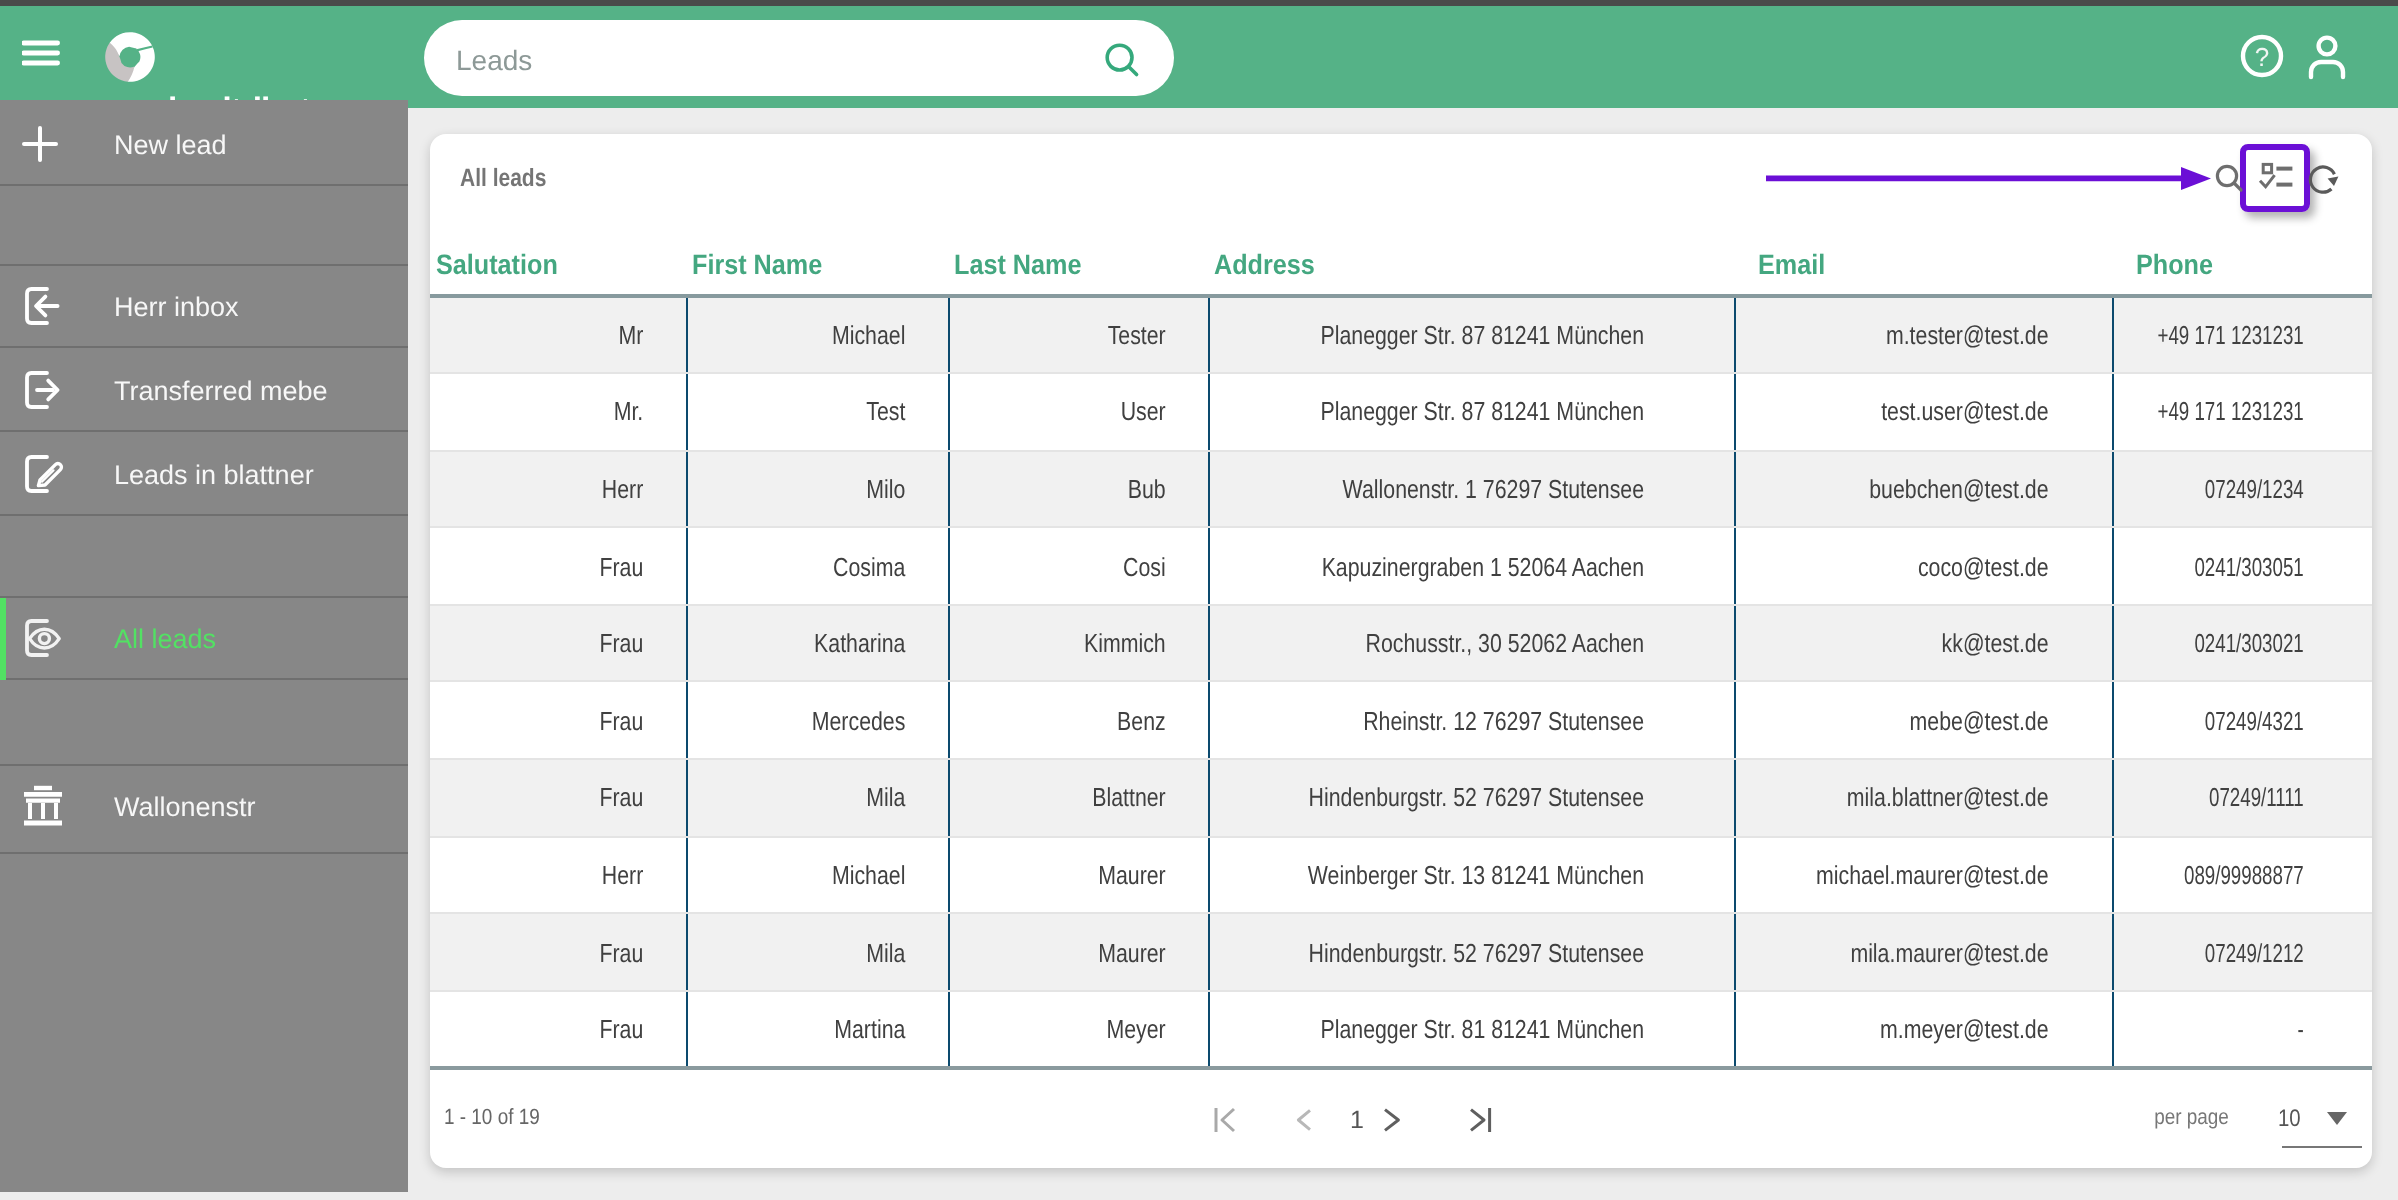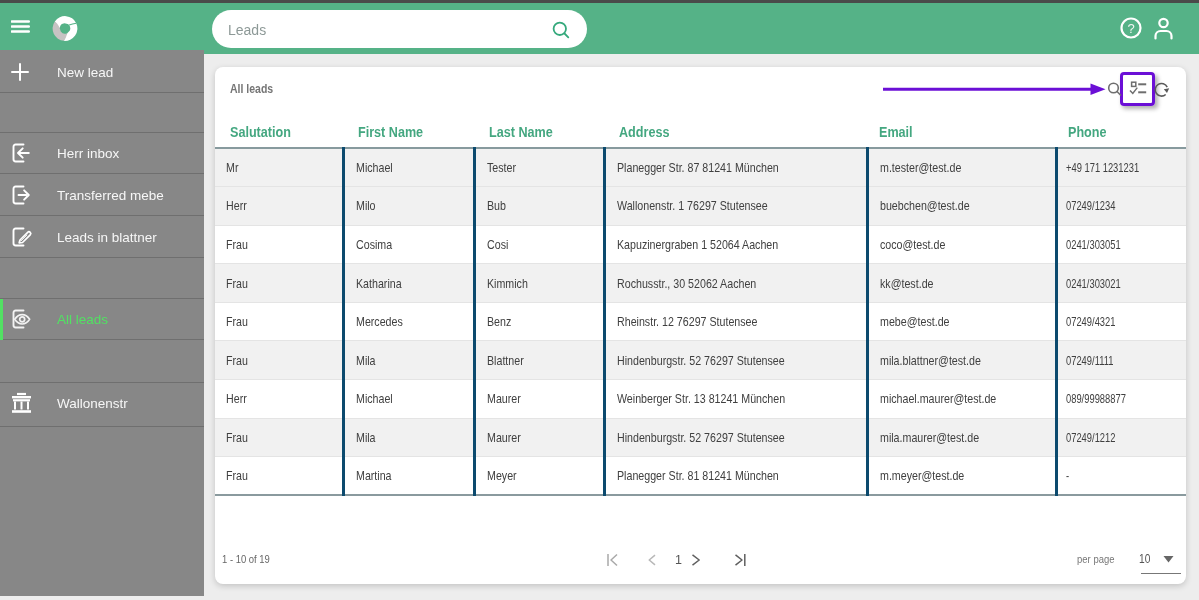--- a/index.html
+++ b/index.html
@@ -18,26 +18,26 @@
   #hdricons { position:absolute; right:18px; top:13px; }
   #sidebar { position:absolute; left:0; top:50px; width:204px; height:546px; background:#878787; }
   .sep { position:absolute; left:0; width:204px; height:1px; background:#6f6f6f; }
   .mitem { position:absolute; left:57px; font-size:13.5px; color:#f7f7f7; }
   .micon { position:absolute; left:11px; }
   #greenbar { position:absolute; left:0; top:249px; width:3px; height:41px; background:#52e163; }
   #allleads { color:#52e163; }
   #card { position:absolute; left:215px; top:67px; width:971px; height:517px; background:#ffffff; border-radius:8px; box-shadow:0 2px 6px rgba(0,0,0,0.18); }
   #cardtitle { position:absolute; left:15px; top:15px; font-size:12.5px; font-weight:bold; color:#757575; transform:scaleX(0.84); transform-origin:0 0; }
   table { position:absolute; left:0; top:41px; width:971px; border-collapse:collapse; table-layout:fixed; }
-  th { height:40px; text-align:left; font-size:14px; font-weight:bold; color:#44a780; padding:8px 0 0 15px; border-bottom:2px solid #879a9e; }
-  td { height:38.6px; font-size:13px; color:#404040; padding:0 0 0 11px; border-bottom:1px solid #e4e4e4; white-space:nowrap; overflow:hidden; }
+  th { height:40px; text-align:left; font-size:14px; font-weight:bold; color:#44a780; padding:8px 0 0 3px; border-bottom:2px solid #879a9e; }
+  td { height:38.6px; font-size:13px; color:#404040; padding:0 0 0 11px; border-bottom:1px solid #e4e4e4; white-space:nowrap; overflow:hidden;text-align:right; }
   td > div { transform:scaleX(0.82); transform-origin:0 50%; white-space:nowrap; }
   th > div { transform:scaleX(0.9); transform-origin:0 50%; white-space:nowrap; }
   td > div.pn { transform:scaleX(0.72); margin-left:-3px; }
-  tbody td + td { border-left:3px solid #0c4a6e; }
+  tbody td + td { border-left:1px solid #0c4a6e; }
   th:nth-child(5), th:nth-child(6) { padding-left:11px; }
   tbody tr.g { background:#f1f1f1; }
   tbody tr:last-child td { border-bottom:2px solid #8a9a9e; }
   #pagleft { position:absolute; left:7px; top:486px; font-size:11px; color:#666; transform:scaleX(0.86); transform-origin:0 0; }
   #pagcenter { position:absolute; left:380px; top:482px; }
   .pp { position:absolute; font-size:11px; color:#777; }
   #purplebox { position:absolute; left:905px; top:5px; width:35px; height:33.5px; border:3.2px solid #6b0fd6; border-radius:4px; box-shadow:2.5px 3px 4px rgba(0,0,0,0.3); }
 </style>
 </head>
 <body>
@@ -193,20 +193,40 @@
           <td>
             <div>Planegger Str. 87 81241 München</div>
           </td>
           <td>
             <div>m.tester@test.de</div>
           </td>
           <td>
             <div class="pn">+49 171 1231231</div>
           </td>
         </tr>
+        <tr>
+          <td>
+            <div>Mr.</div>
+          </td>
+          <td>
+            <div>Test</div>
+          </td>
+          <td>
+            <div>User</div>
+          </td>
+          <td>
+            <div>Planegger Str. 87 81241 München</div>
+          </td>
+          <td>
+            <div>test.user@test.de</div>
+          </td>
+          <td>
+            <div class="pn">+49 171 1231231</div>
+          </td>
+        </tr>
         <tr class="g">
           <td>
             <div>Herr</div>
           </td>
           <td>
             <div>Milo</div>
           </td>
           <td>
             <div>Bub</div>
           </td>

